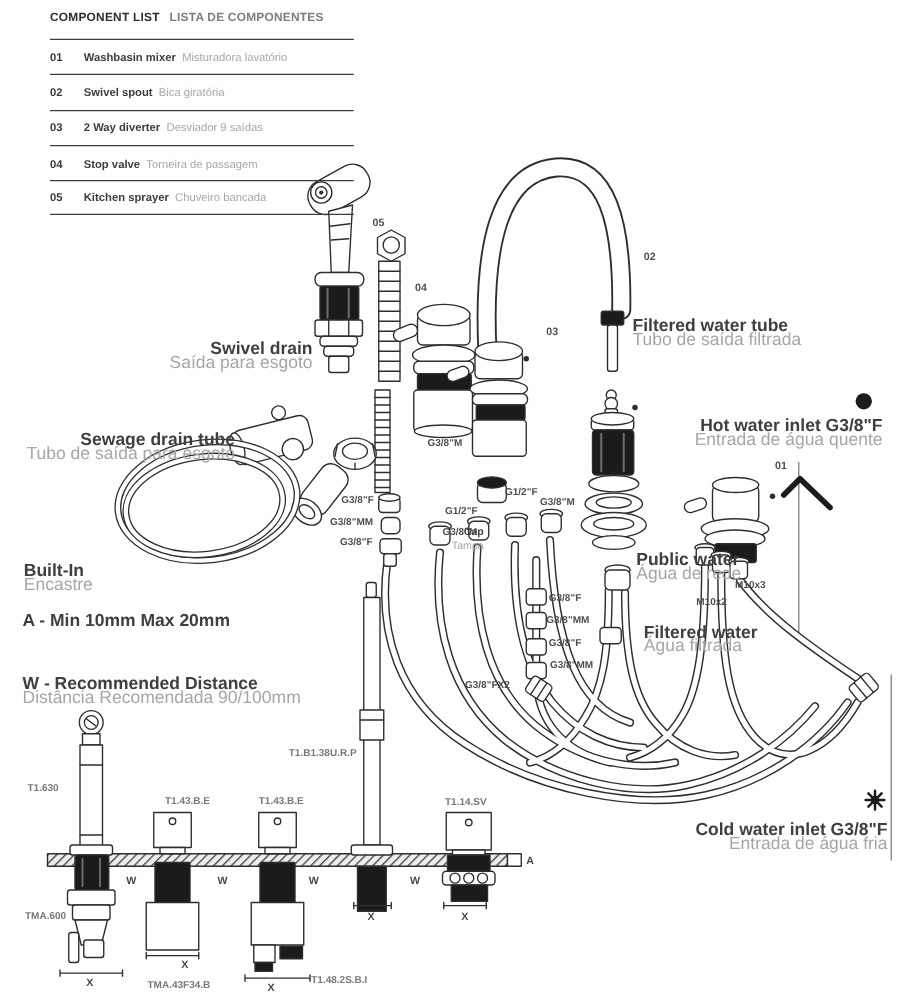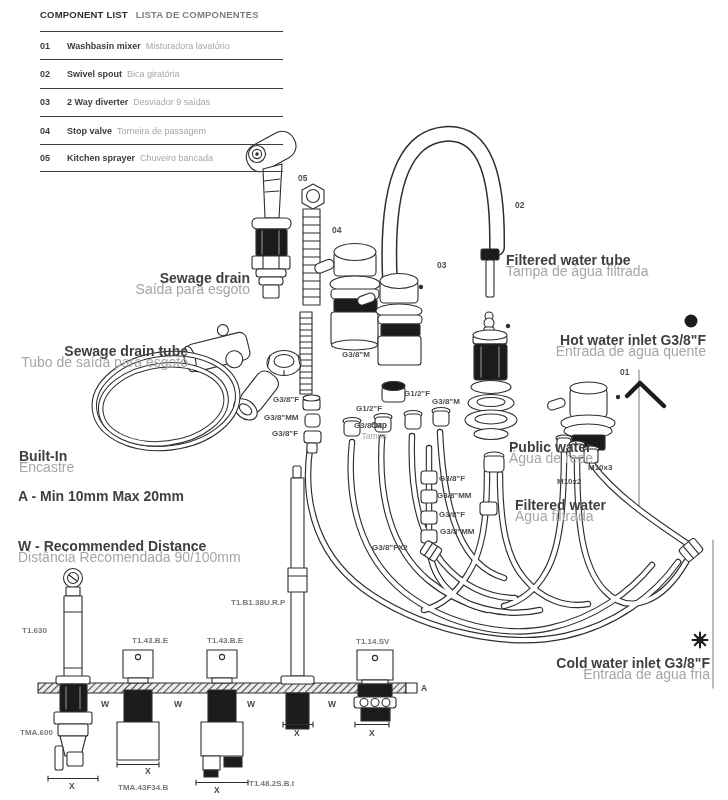--- a/index.html
+++ b/index.html
@@ -356,21 +356,21 @@
     </div>
   </div>
 
   <div class="callout" style="left:298px;top:173px;">05</div>
   <div class="callout" style="left:332px;top:225px;">04</div>
   <div class="callout" style="left:437px;top:260px;">03</div>
   <div class="callout" style="left:515px;top:200px;">02</div>
   <div class="callout" style="left:620px;top:367px;">01</div>
 
   <div class="lbl ra" style="right:478px;top:273px;">
-    <div class="b">Sewage  drain</div>
+    <div class="b">Swivel  drain</div>
     <div class="g">Saída para esgoto</div>
   </div>
 
   <div class="lbl ra" style="right:540px;top:346px;">
     <div class="b">Sewage  drain tube</div>
     <div class="g">Tubo de saída para esgoto</div>
   </div>
 
   <div class="lbl" style="left:19px;top:451px;">
     <div class="b">Built-In</div>
@@ -382,21 +382,21 @@
   </div>
 
 
   <div class="lbl" style="left:18px;top:541px;">
     <div class="b">W - Recommended Distance</div>
     <div class="g">Distância Recomendada 90/100mm</div>
   </div>
 
   <div class="lbl" style="left:506px;top:255px;">
     <div class="b">Filtered water tube</div>
-    <div class="g">Tampa de água filtrada</div>
+    <div class="g">Tubo de saída filtrada</div>
   </div>
 
   <div class="lbl ra" style="right:22px;top:335px;">
     <div class="b">Hot water inlet G3/8"F</div>
     <div class="g">Entrada de água quente</div>
   </div>
 
   <div class="lbl ra" style="right:18px;top:658px;">
     <div class="b">Cold water inlet G3/8"F</div>
     <div class="g">Entrada de água fria</div>

